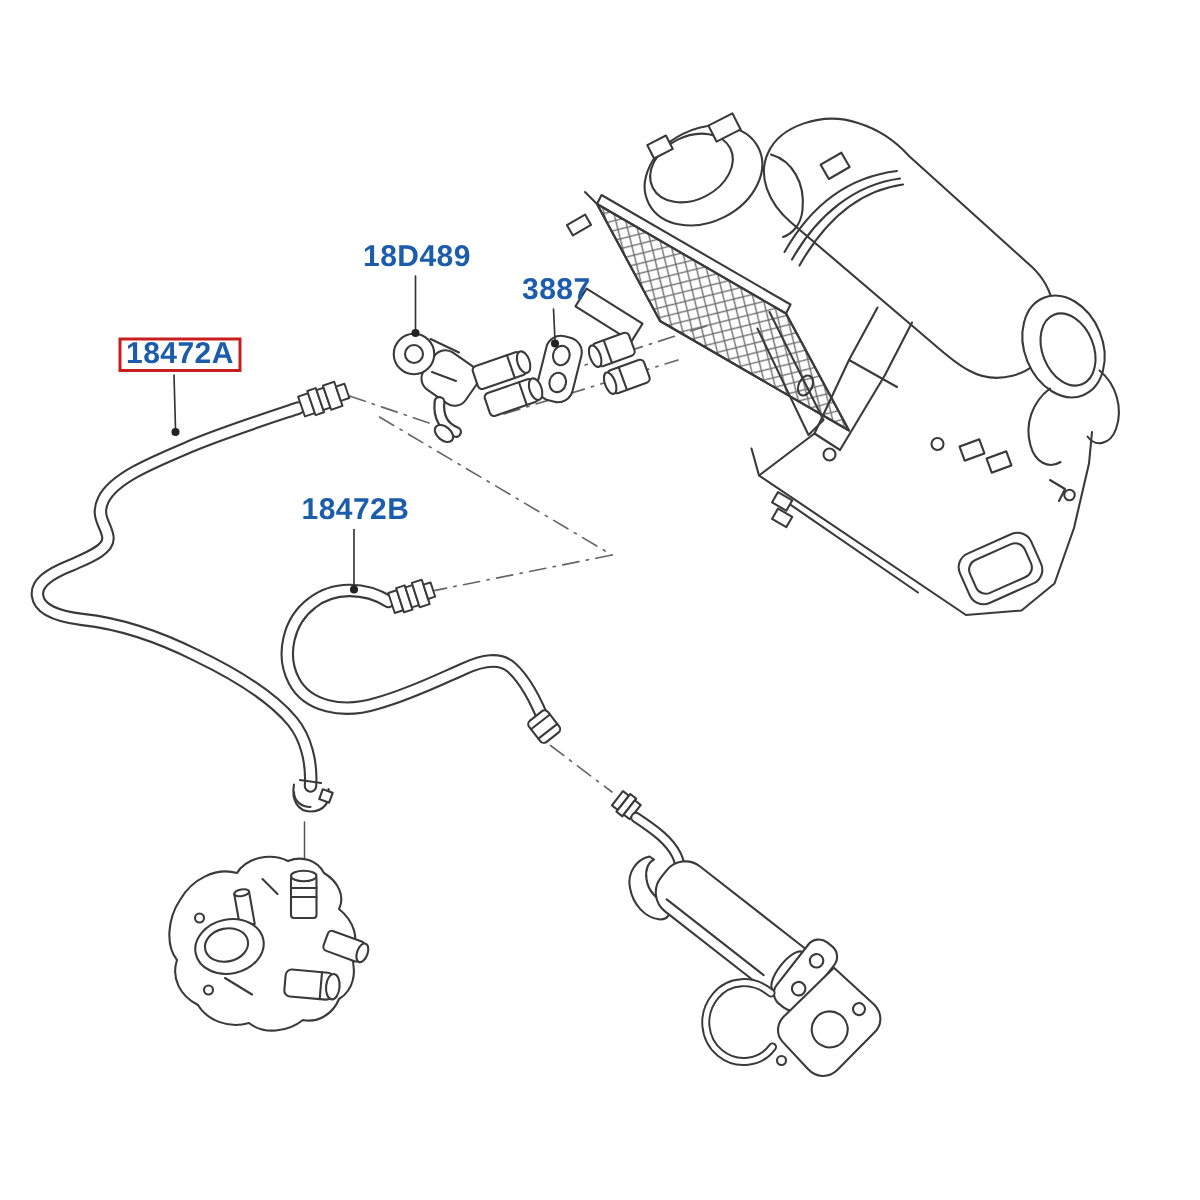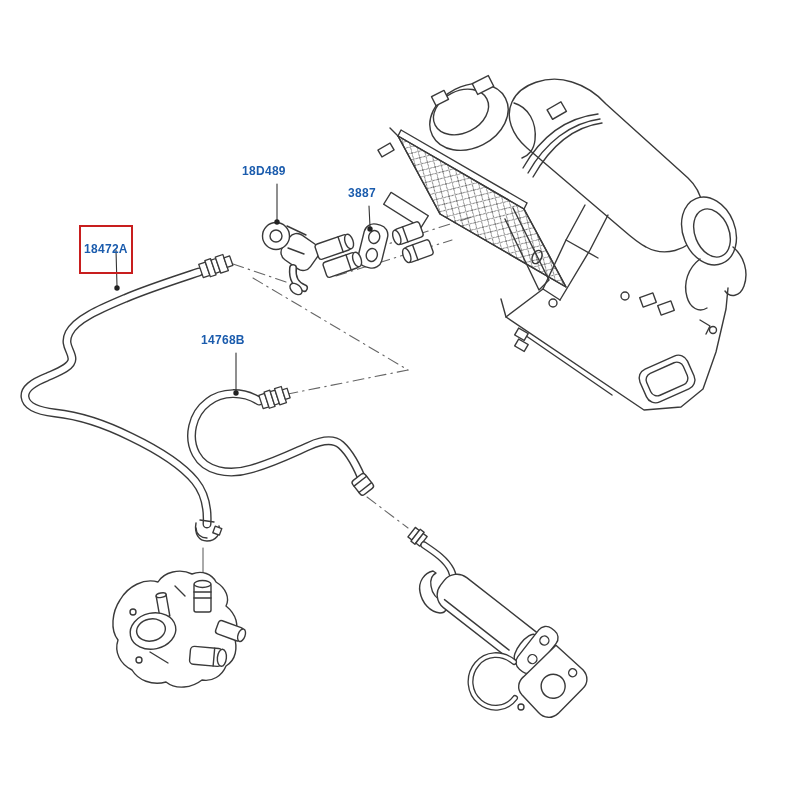--- a/index.html
+++ b/index.html
@@ -8,25 +8,25 @@
     --ink:#3a3a3a;
     --bg:#ffffff;
   }
   html,body{margin:0;padding:0;background:#fff;}
   #stage{
     position:relative;width:800px;height:800px;background:var(--bg);
     font-family:"Liberation Sans", sans-serif;overflow:hidden;
   }
   #artwork{position:absolute;left:0;top:0;}
   .part-label{
-    position:absolute;font-weight:700;font-size:12px;line-height:19px;
+    position:absolute;font-weight:700;font-size:20px;line-height:19px;
     color:var(--lbl);letter-spacing:0.3px;white-space:nowrap;cursor:default;
   }
   .part-label.highlight{
-    border:2px solid var(--hl);padding:13px 3px;
+    border:2px solid var(--hl);padding:0 3px;
   }
 </style>
 </head>
 <body>
 
 <div id="stage">
 
   <svg id="artwork" width="800" height="800" viewBox="0 0 800 800" fill="none" stroke-linecap="round" stroke-linejoin="round">
 
     <defs>
@@ -248,14 +248,14 @@
       <circle cx="236" cy="393" r="2.7"></circle>
     </g>
   </svg>
 
   <div class="part-label highlight" style="left:79px;top:225px;">18472A</div>
 
   <div class="part-label" style="left:242px;top:162px;">18D489</div>
 
   <div class="part-label" style="left:348px;top:184px;">3887</div>
 
-  <div class="part-label" style="left:201px;top:331px;">14768B</div>
+  <div class="part-label" style="left:201px;top:331px;">18472B</div>
 </div>
 
 </body></html>

